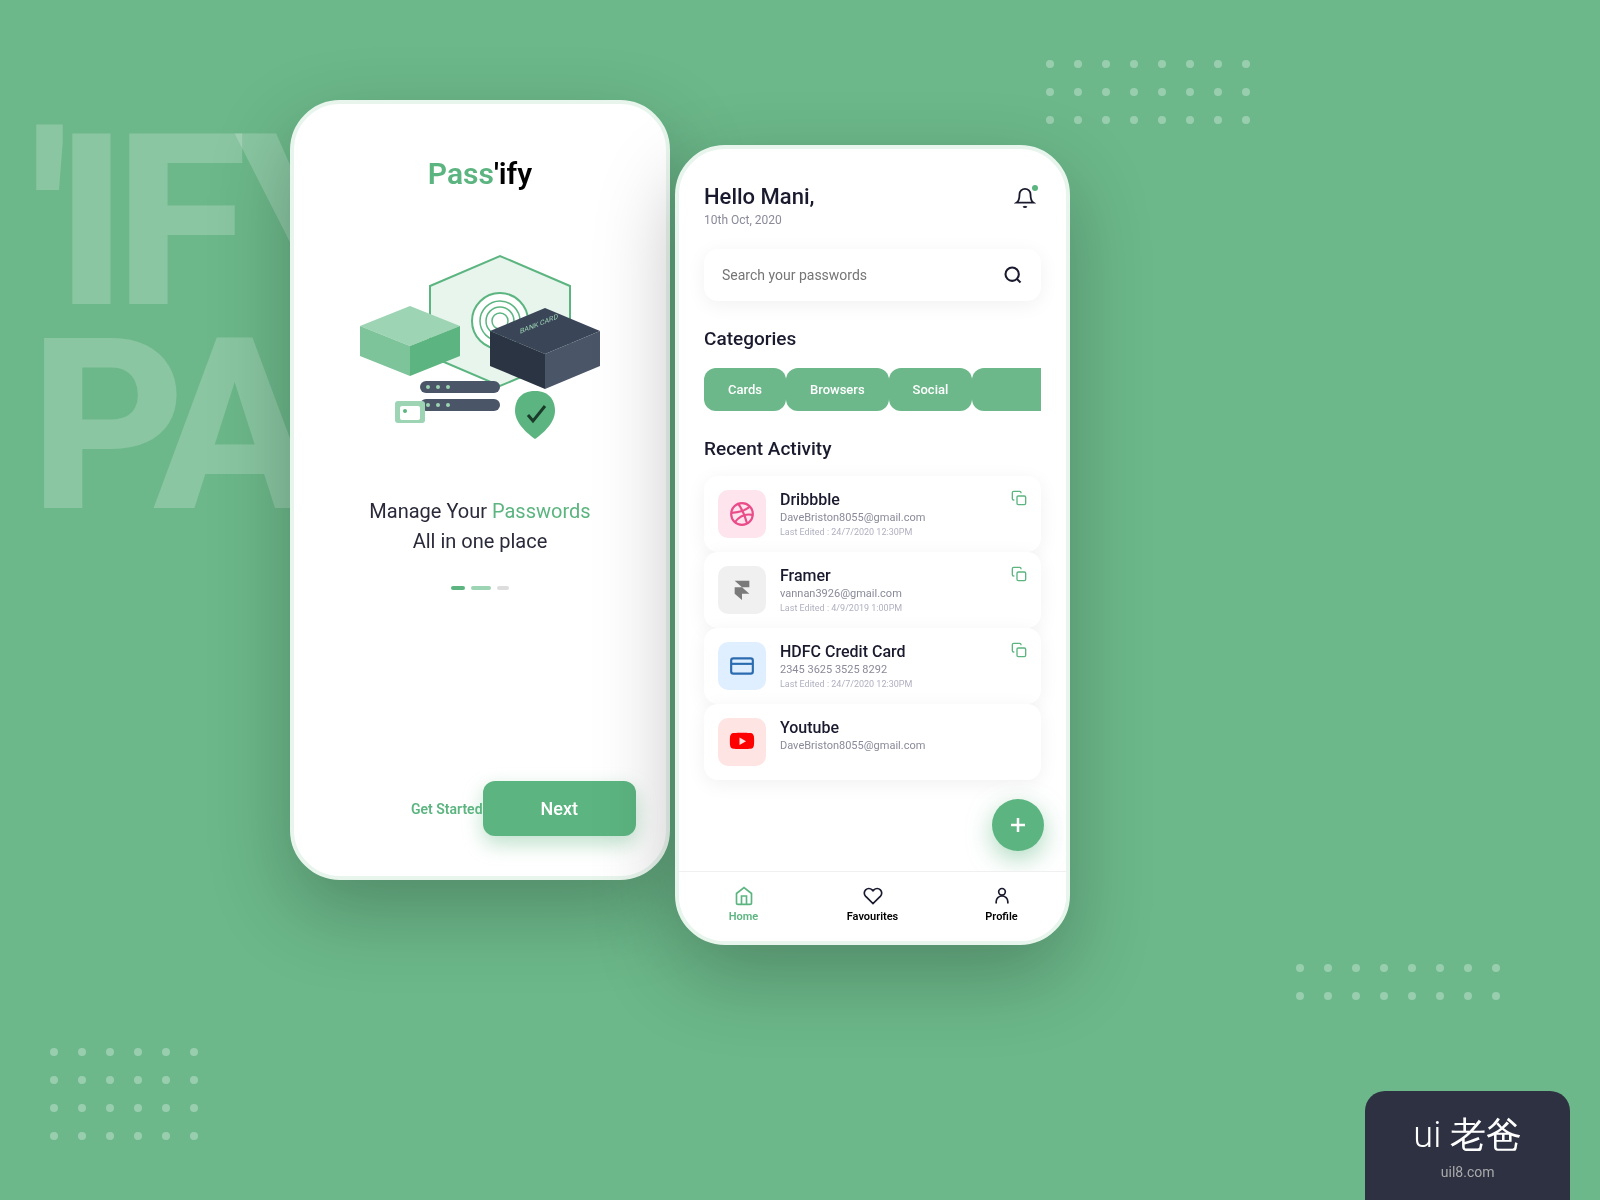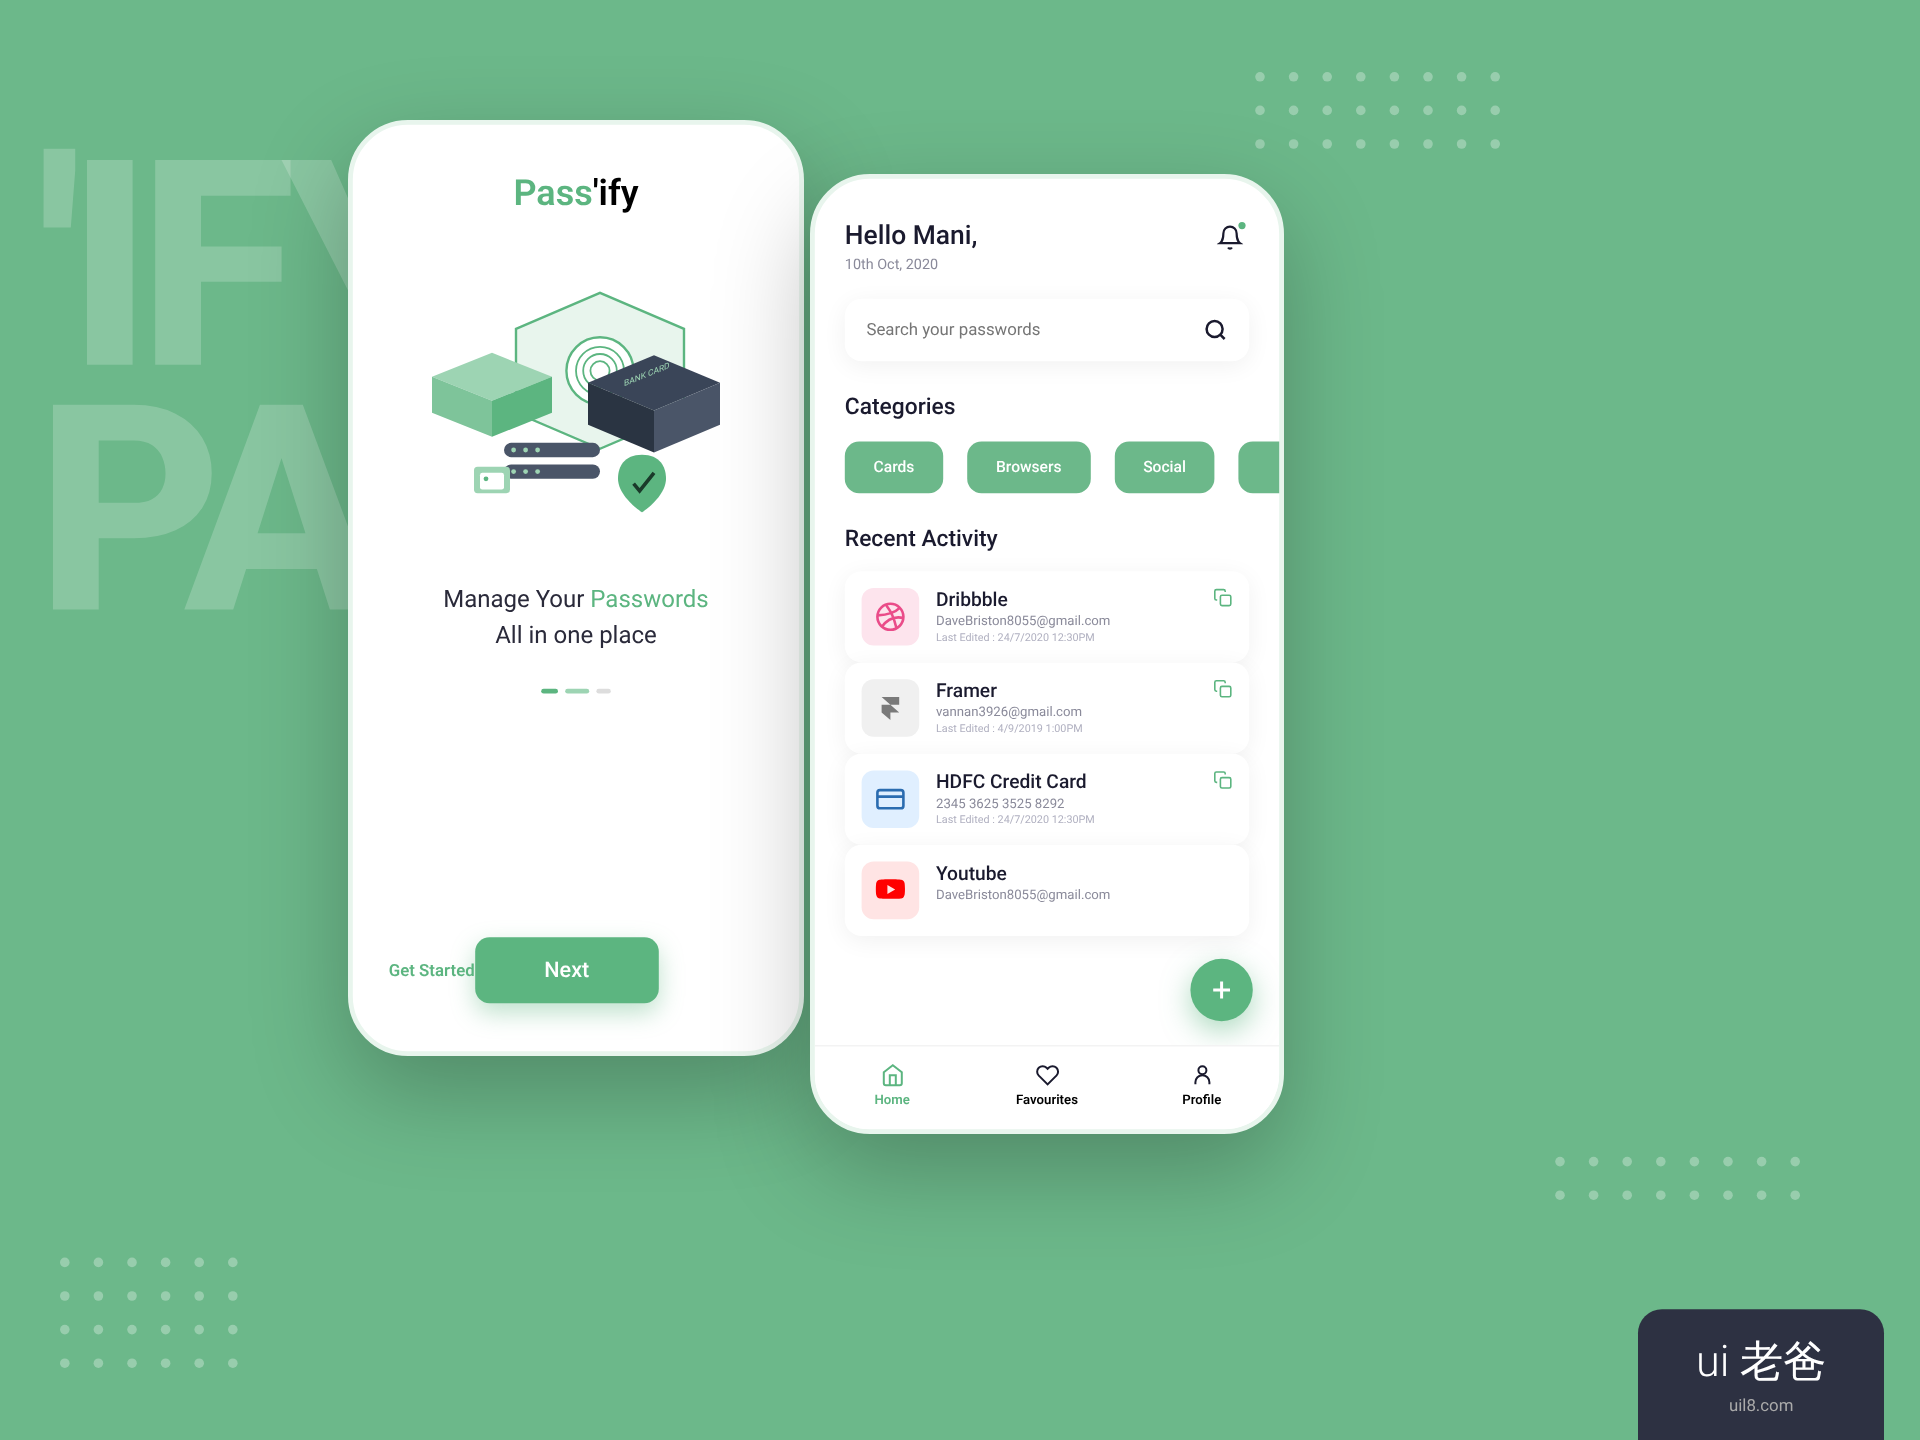--- a/index.html
+++ b/index.html
@@ -6,40 +6,40 @@
 body{width:1600px;height:1200px;background:#6cb88a;position:relative;overflow:hidden}
 .bg-text{position:absolute;left:30px;top:120px;font-size:240px;font-weight:800;color:rgba(255,255,255,0.2);writing-mode:horizontal-tb;letter-spacing:-12px;line-height:0.85;pointer-events:none}
 .dots{position:absolute;display:grid;grid-template-columns:repeat(8,1fr);gap:20px}
 .dots span{width:8px;height:8px;border-radius:50%;background:rgba(255,255,255,0.3)}
 .dots-tl{top:60px;right:350px}
 .dots-bl{bottom:60px;left:50px;grid-template-columns:repeat(6,1fr)}
 .dots-br{bottom:200px;right:100px}
 .phone{position:absolute;background:#fff;border-radius:50px;border:4px solid #e8f5ed;box-shadow:0 30px 80px rgba(0,0,0,0.25);overflow:hidden}
 .phone1{left:290px;top:100px;width:380px;height:780px;padding:40px 30px 30px}
 .phone2{right:530px;top:145px;width:395px;height:800px;padding:35px 25px 0}
-.app-title{text-align:center;font-size:30px;font-weight:600;margin-top:0}
+.app-title{text-align:center;font-size:30px;font-weight:600;margin-top:12px}
 .app-title .green{color:#5cb580}
 .illustration{margin:55px auto 40px;width:240px;height:210px;position:relative}
 .tagline{text-align:center;font-size:20px;color:#2a2a3a;line-height:1.5;margin-top:20px}
 .tagline .green{color:#5cb580}
 .progress{display:flex;gap:6px;justify-content:center;margin-top:30px}
 .progress span{height:4px;border-radius:2px;background:#ddd}
 .progress span:nth-child(1){width:14px;background:#5cb580}
 .progress span:nth-child(2){width:20px;background:#9dd4b3}
 .progress span:nth-child(3){width:12px}
-.phone1-footer{position:absolute;bottom:40px;left:30px;right:30px;display:flex;align-items:center;justify-content:flex-start}
+.phone1-footer{position:absolute;bottom:40px;left:30px;right:30px;display:flex;align-items:center;justify-content:flex-end}
 .get-started{color:#5cb580;font-size:14px;font-weight:600}
 .next-btn{background:#5cb580;color:#fff;border:none;padding:17px 58px;border-radius:12px;font-size:18px;font-weight:500;box-shadow:0 8px 20px rgba(92,181,128,0.4)}
 .greeting{font-size:22px;color:#1a1a2e;font-weight:500}
 .date{font-size:12px;color:#8a8a9a;margin-top:4px}
 .bell{position:absolute;top:38px;right:30px}
 .search{margin-top:22px;background:#fff;border-radius:14px;padding:16px 18px;display:flex;align-items:center;box-shadow:0 4px 20px rgba(0,0,0,0.06)}
 .search input{border:none;flex:1;font-size:14px;color:#aaa;outline:none}
 .section-title{font-size:19px;color:#1a1a2e;margin-top:26px;font-weight:500}
-.cats{display:flex;gap:20px;margin-top:18px}
+.cats{display:flex;gap:0;margin-top:18px}
 .cat{background:#6cb88a;color:#fff;padding:14px 24px;border-radius:12px;font-size:13px;font-weight:500;flex:1;text-align:center}
 .cat-edge{width:10px;border-radius:12px 0 0 12px}
 .activity{margin-top:16px;display:flex;flex-direction:column;gap:0}
 .card{background:#fff;border-radius:14px;padding:14px;display:flex;gap:14px;box-shadow:0 4px 20px rgba(0,0,0,0.06);position:relative}
 .card-icon{width:48px;height:48px;border-radius:10px;display:flex;align-items:center;justify-content:center;flex-shrink:0}
 .card-body{flex:1}
 .card-title{font-size:16px;color:#1a1a2e;font-weight:500}
 .card-sub{font-size:11px;color:#8a8a9a;margin-top:2px}
 .card-meta{font-size:9px;color:#b0b0c0;margin-top:3px}
 .copy-icon{position:absolute;top:14px;right:14px;color:#5cb580}

